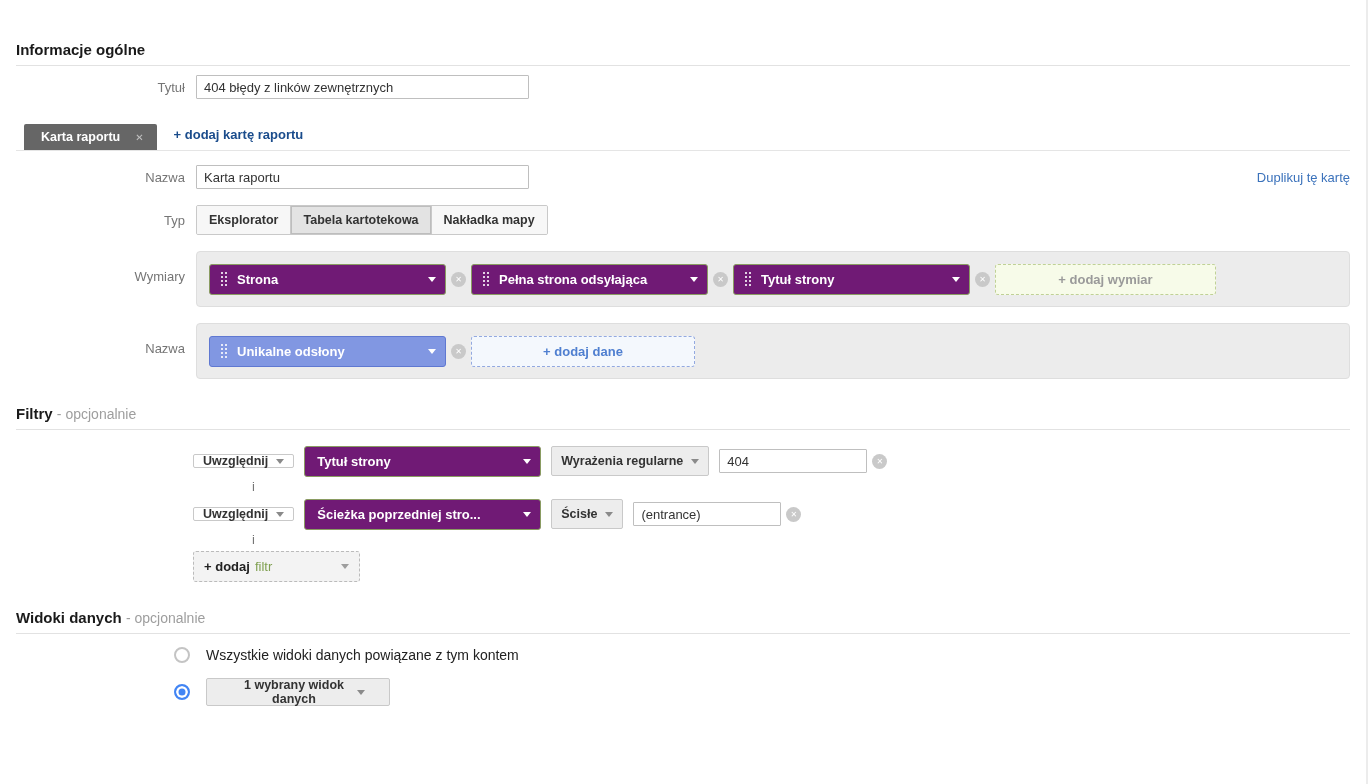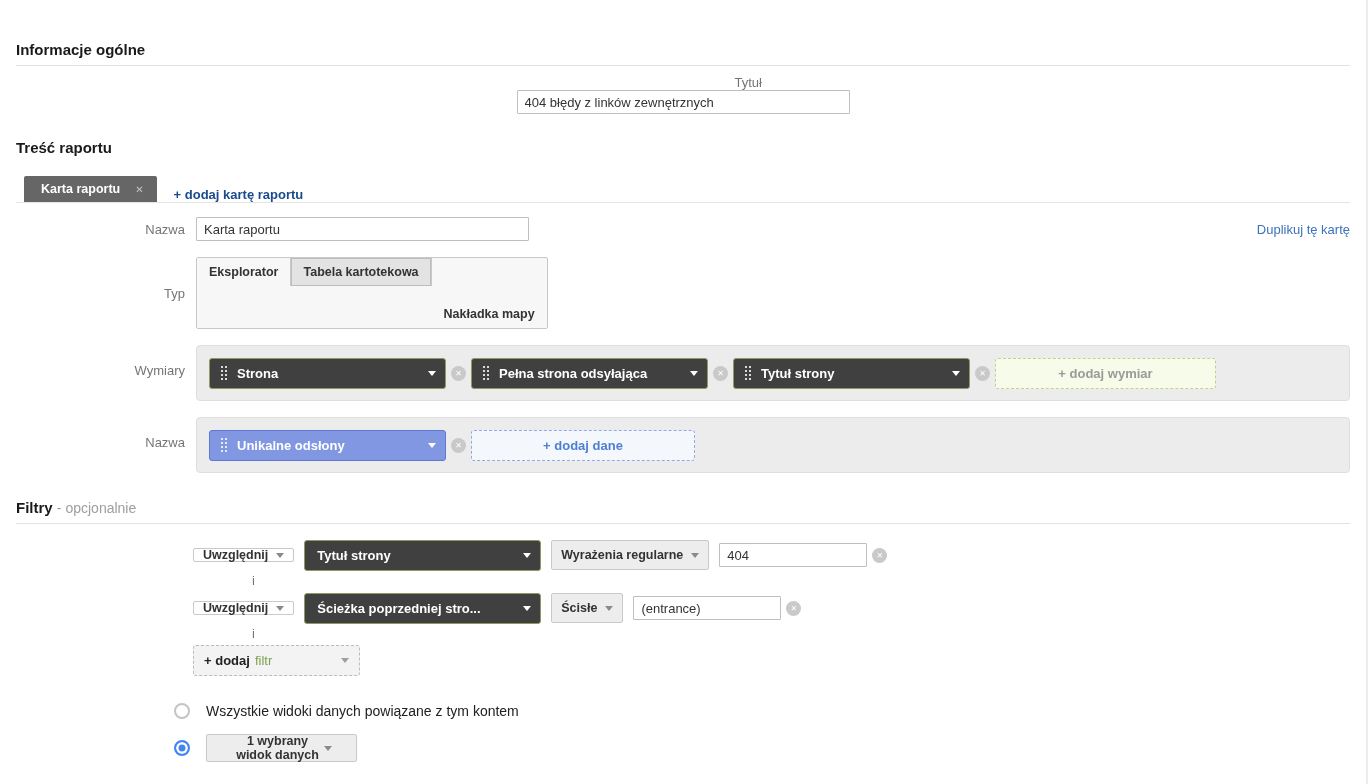--- a/index.html
+++ b/index.html
@@ -34,47 +34,47 @@
   .title-input, .name-input { width: 333px; }
 
   
   .tabstrip { margin-top: 13px; display: flex; align-items: flex-end; border-bottom: 1px solid #e5e5e5; padding-left: 8px; height: 27px; }
   .tab {
     background: #666; color: #fff; height: 26px; display: flex; align-items: center;
     padding: 0 13px 0 17px; border-radius: 2px 2px 0 0; cursor: pointer;
   }
   .tab-label { font-weight: bold; font-size: 12.5px; }
   .tab-close { color: #c2c2c2; font-size: 10px; font-weight: bold; margin-left: 15px; cursor: pointer; }
-  .add-tab-link { margin-left: 17px; margin-bottom: 0; color: #1a4c8c; font-weight: bold; font-size: 13px; text-decoration: none; cursor: pointer; }
+  .add-tab-link { margin-left: 17px; margin-bottom: 8px; color: #1a4c8c; font-weight: bold; font-size: 13px; text-decoration: none; cursor: pointer; }
 
   .card { padding-top: 8px; }
   .name-row { margin-top: 6px; }
   .duplicate-link { margin-left: auto; color: #3b72bb; font-size: 13px; text-decoration: none; cursor: pointer; }
 
   
   .type-row { margin-top: 16px; }
   .segmented { display: flex; border: 1px solid #c9c9c9; border-radius: 2px; overflow: hidden; background: #f7f7f7; }
   .seg-btn {
     padding: 0 12px; height: 28px; line-height: 28px; font-size: 12.5px; font-weight: bold; color: #333;
     background: #f7f7f7; border: none; border-right: 1px solid #c9c9c9; cursor: pointer; font-family: inherit;
   }
-  .seg-btn:last-child { border-right: none; margin-top: 42px; }
+  .seg-btn:last-child { border-right: none; }
   .seg-btn.selected { background: #e3e3e3; box-shadow: inset 0 0 0 1px #bdbdbd; }
 
   
   .tray-row { margin-top: 16px; }
   .tray {
     flex: 1; background: #ececec; border: 1px solid #dedede; border-radius: 4px;
     padding: 11px 12px; display: flex; align-items: center; min-height: 56px;
   }
   .chip {
     height: 31px; border-radius: 3px; display: flex; align-items: center;
     padding: 0 9px 0 10px; cursor: pointer; width: 237px;
   }
-  .chip.green { background: #404040; border: 1px solid #8a9c62; }
+  .chip.green { background: #701a75; border: 1px solid #8a9c62; }
   .chip.blue  { background: #8197e2; border: 1px solid #5f78d1; }
   .chip-label { color: #fff; font-weight: bold; font-size: 13px; flex: 1; margin-left: 9px; white-space: nowrap; overflow: hidden; }
   .chip.no-drag .chip-label { margin-left: 2px; }
   .drag-handle {
     width: 8px; height: 16px;
     background-image: radial-gradient(rgba(255,255,255,0.8) 1.1px, rgba(0,0,0,0) 1.2px);
     background-size: 4px 4px; background-position: 0 0;
   }
   .chip-arrow { width: 0; height: 0; border-left: 4px solid transparent; border-right: 4px solid transparent; border-top: 5px solid #fff; margin-left: 6px; }
   .remove-badge {
@@ -113,40 +113,39 @@
   .add-filter .dark-arrow { margin-left: auto; border-top-color: #9e9e9e; }
 
   
   .views-body { margin-left: 158px; margin-top: 13px; }
   .radio-row { display: flex; align-items: center; margin-bottom: 15px; }
   .radio { width: 16px; height: 16px; border-radius: 50%; border: 2px solid #c4c4c4; background: #fff; flex: 0 0 auto; cursor: pointer; position: relative; }
   .radio.selected { border-color: #4285f4; background: #4285f4; box-shadow: inset 0 0 0 2.5px #fff; }
   .radio-label { margin-left: 16px; font-size: 14px; color: #212121; }
   .view-select {
     margin-left: 16px; height: 28px; background: #ededed; border: 1px solid #c9c9c9; border-radius: 2px;
-    font-weight: bold; font-size: 12.5px; color: #333; padding: 0 24px; display: flex; align-items: center; cursor: pointer; width: 151px; font-family: inherit;
+    font-weight: bold; font-size: 12.5px; color: #333; padding: 0 24px; display: flex; align-items: center; cursor: pointer; width: 184px; font-family: inherit;
   }
   .view-select .dark-arrow { margin-left: auto; }
 </style>
 </head>
 <body>
 
 <div class="page">
 
 
   <div class="sec-general">
     <h2 class="section-heading with-divider">Informacje ogólne</h2>
-    <div class="form-row" style="margin-top:9px;flex-direction:column;">
+    <div class="form-row" style="margin-top:9px;">
       <span class="row-label">Tytuł</span>
       <input class="text-input title-input" type="text" value="404 błędy z linków zewnętrznych" style="">
     </div>
   </div>
 
   <div class="sec-report">
-    <h2 class="section-heading">Treść raportu</h2>
 
     <div class="tabstrip">
       <div class="tab">
         <span class="tab-label">Karta raportu</span>
         <span class="tab-close">✕</span>
       </div>
       <a class="add-tab-link">+ dodaj kartę raportu</a>
     </div>
 
     <div class="card">
@@ -256,20 +255,24 @@
       <div class="add-filter">
         <span class="add-filter-prefix">+ dodaj</span>
         <span class="add-filter-word">filtr</span>
         <span class="dark-arrow"></span>
       </div>
 
     </div>
   </div>
 
   <div class="sec-views">
+    <h2 class="section-heading with-divider">
+      <span>Widoki danych</span>
+      <span class="section-suffix">- opcjonalnie</span>
+    </h2>
 
     <div class="views-body">
       <div class="radio-row">
         <span class="radio"></span>
         <span class="radio-label">Wszystkie widoki danych powiązane z tym kontem</span>
       </div>
       <div class="radio-row">
         <span class="radio selected"></span>
         <button class="view-select">
           <span>1 wybrany widok danych</span>

